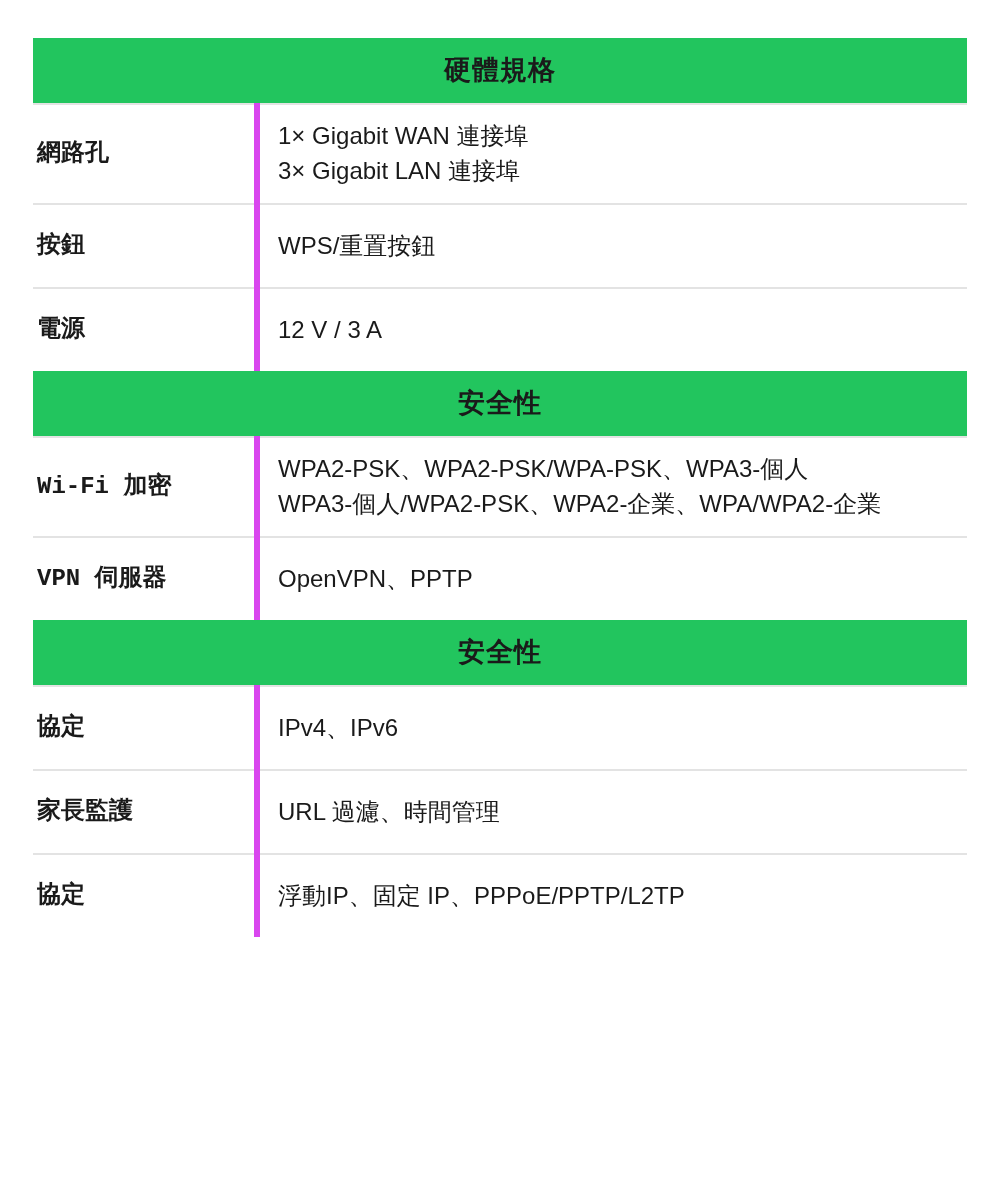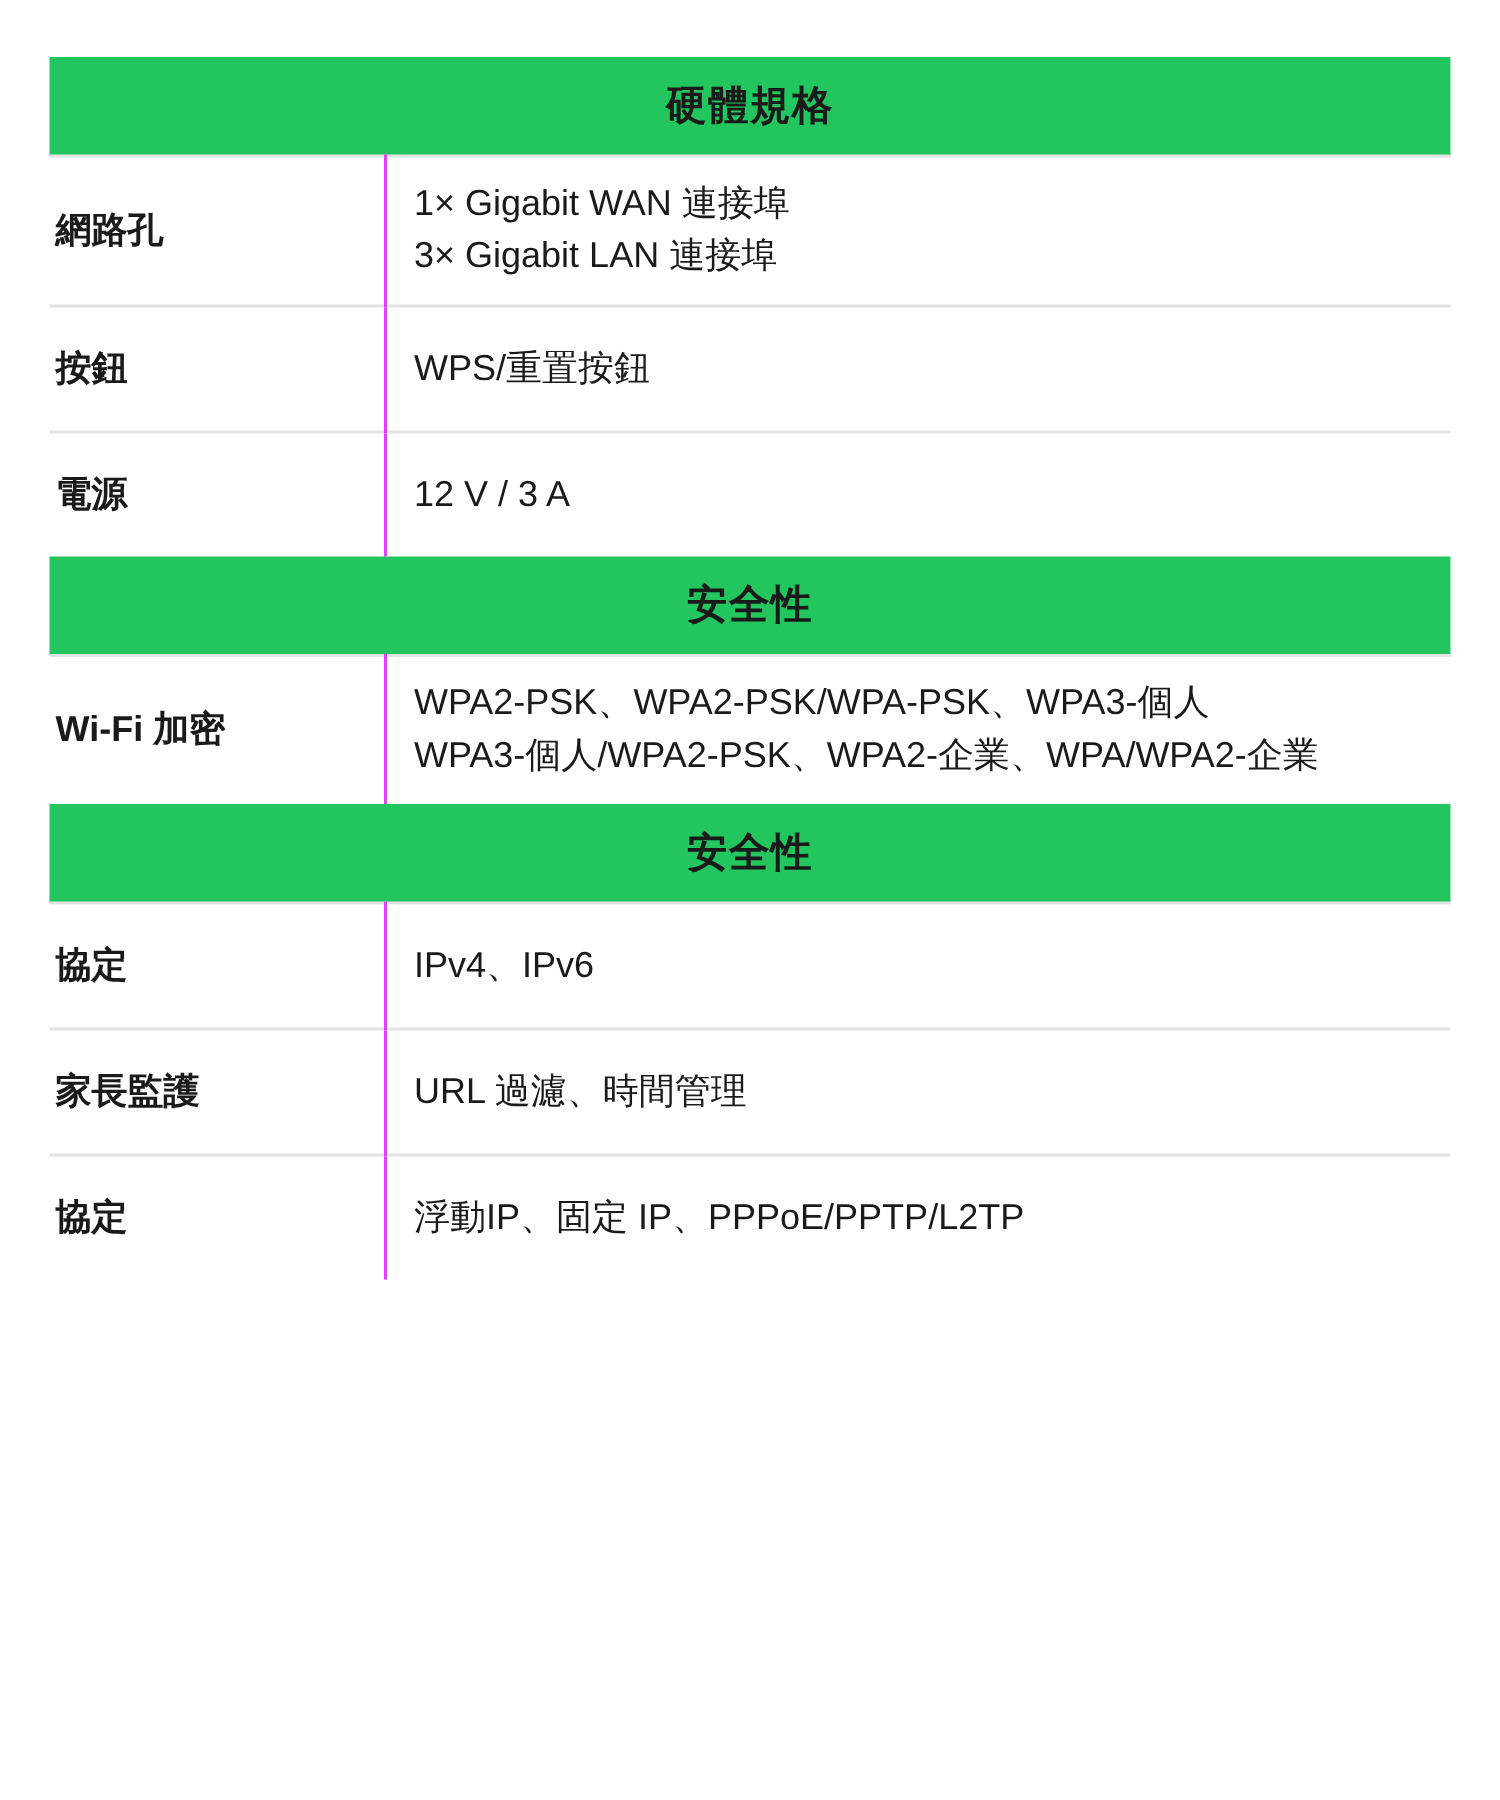--- a/index.html
+++ b/index.html
@@ -40,22 +40,23 @@
   }
   tr.spec-row td {
     border-top: 2px solid #e3e3e3;
     vertical-align: middle;
     background: #ffffff;
   }
   tr.spec-row td.label {
     font-size: 24px;
     font-weight: bold;
     padding: 12px 4px 12px 4px;
-    border-right: 2px solid #d946ef;
+    border-right: 6px solid #d946ef;
     line-height: 1.35;
+    font-family: Liberation Mono, monospace;
   }
   tr.spec-row td.value {
     font-size: 24px;
     font-weight: normal;
     padding: 12px 8px 12px 18px;
     line-height: 1.45;
     margin-top: 28px;
   }
   tr.spec-row.tall td { height: 74px; }
   tr.spec-row.short td { height: 58px; }
@@ -99,20 +100,26 @@
       <tr class="section-row">
         <th colspan="2">安全性</th>
       </tr>
       <tr class="spec-row tall">
         <td class="label">Wi-Fi 加密</td>
         <td class="value">
           <span class="line">WPA2-PSK、WPA2-PSK/WPA-PSK、WPA3-個人</span>
           <span class="line">WPA3-個人/WPA2-PSK、WPA2-企業、WPA/WPA2-企業</span>
         </td>
       </tr>
+      <tr class="spec-row short">
+        <td class="label">VPN 伺服器</td>
+        <td class="value">
+          <span class="line">OpenVPN、PPTP</span>
+        </td>
+      </tr>
 
       <tr class="section-row">
         <th colspan="2">安全性</th>
       </tr>
       <tr class="spec-row short">
         <td class="label">協定</td>
         <td class="value">
           <span class="line">IPv4、IPv6</span>
         </td>
       </tr>

